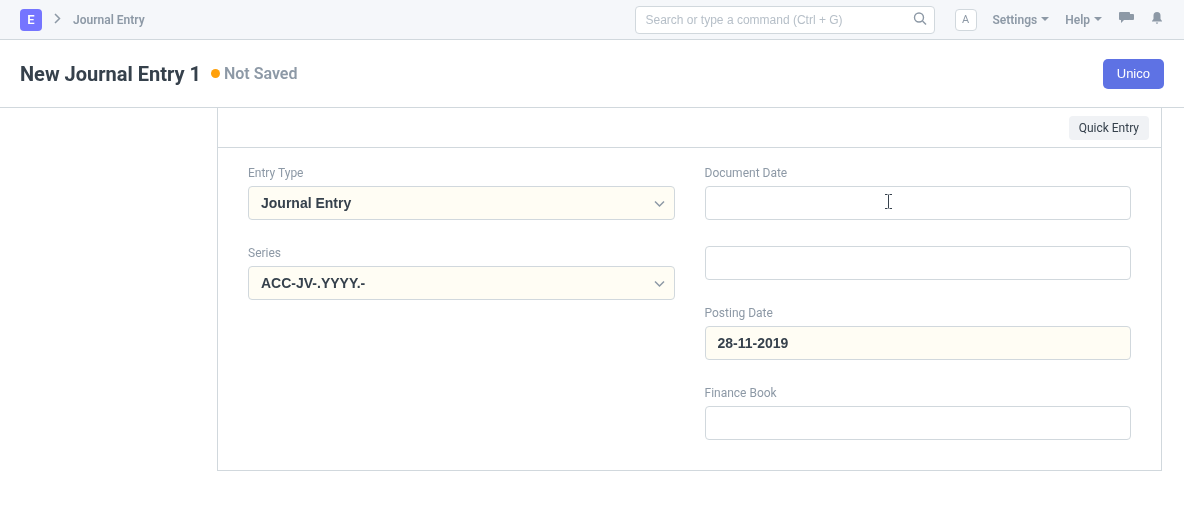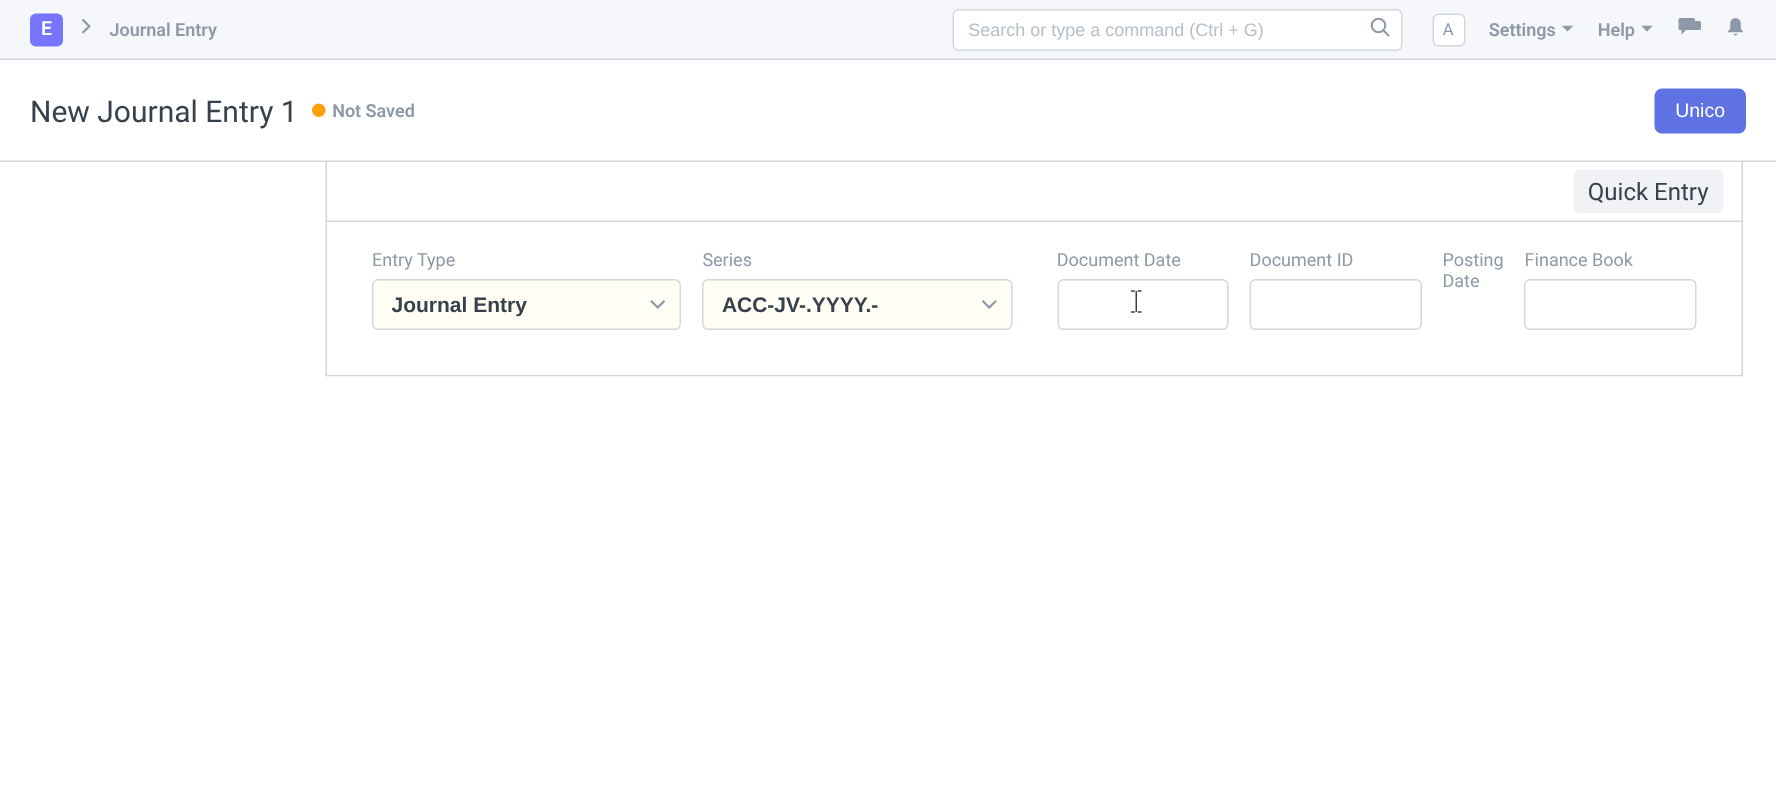--- a/index.html
+++ b/index.html
@@ -100,34 +100,34 @@
   .page-header {
     height: 68px;
     display: flex;
     align-items: center;
     padding: 0 20px;
     border-bottom: 1px solid var(--border);
     background: #fff;
   }
   .page-title {
     font-size: 20px;
-    font-weight: 400;
+    font-weight: 700;
     color: var(--text);
     margin-right: 10px;
   }
   .status-dot {
     width: 9px; height: 9px;
     background: #ffa00a;
     border-radius: 50%;
     display: inline-block;
     margin-right: 4px;
   }
   .status-txt {
     color: var(--text-muted);
-    font-size: 12px;
+    font-size: 16px;
     font-weight: 600;
   }
   .header-spacer { flex: 1; }
   .btn-primary {
     background: var(--primary);
     color: #fff;
     border: none;
     border-radius: 5px;
     height: 30px;
     padding: 0 14px;
@@ -153,30 +153,30 @@
     display: flex;
     align-items: center;
     justify-content: flex-end;
     padding: 0 12px;
     border-bottom: 1px solid var(--border);
   }
   .quick-entry {
     background: #f0f2f5;
     border-radius: 4px;
     padding: 5px 10px;
-    font-size: 16px;
+    font-size: 12px;
     color: var(--text);
     cursor: pointer;
   }
   .form-grid {
     display: flex;
     padding: 18px 30px 30px 30px;
     gap: 30px;
   }
-  .col { flex: 1; display: flex; flex-direction: row; gap: 14px; }
+  .col { flex: 1; display: flex; flex-direction: column; gap: 26px; }
   .field { display: flex; flex-direction: column; gap: 6px; }
   .field-label {
     color: var(--text-muted);
     font-size: 12px;
   }
   .control {
     position: relative;
   }
   .control input {
     width: 100%;
@@ -319,28 +319,30 @@
             <input type="text" value="" style="">
             <span class="text-cursor">
               <svg width="9" height="16" viewBox="0 0 9 16">
                   <path d="M1 1h2.5M8 1H5.5M4.5 1v14M1 15h2.5M8 15H5.5" fill="none" stroke="currentColor" stroke-width="1"></path>
                 </svg>
             </span>
           </div>
         </div>
 
         <div class="field">
-          <span class="field-label">Document ID</span>
           <div class="control">
             <input type="text" value="" style="">
           </div>
         </div>
 
         <div class="field">
           <span class="field-label">Posting Date</span>
+          <div class="control has-value">
+            <input type="text" value="28-11-2019" style="">
+          </div>
         </div>
 
 
         <div class="field">
           <span class="field-label">Finance Book</span>
           <div class="control">
             <input type="text" value="" style="">
           </div>
         </div>
 

